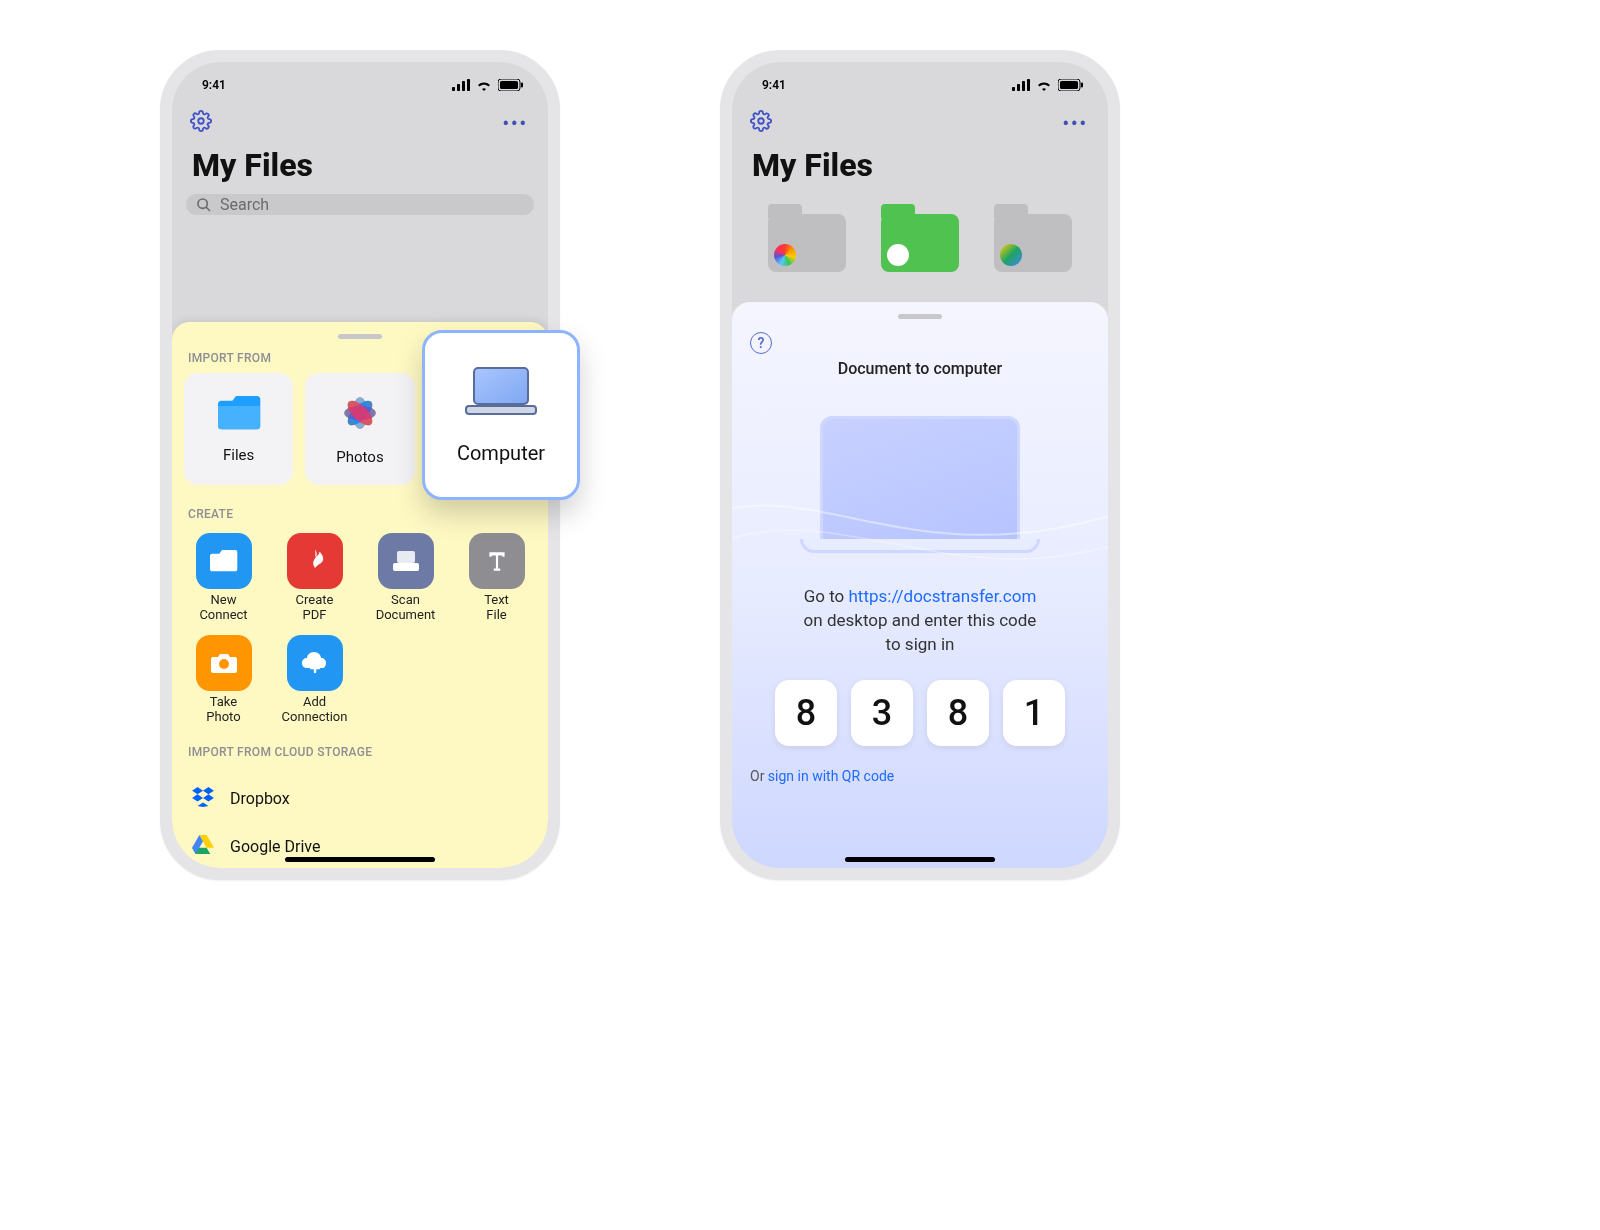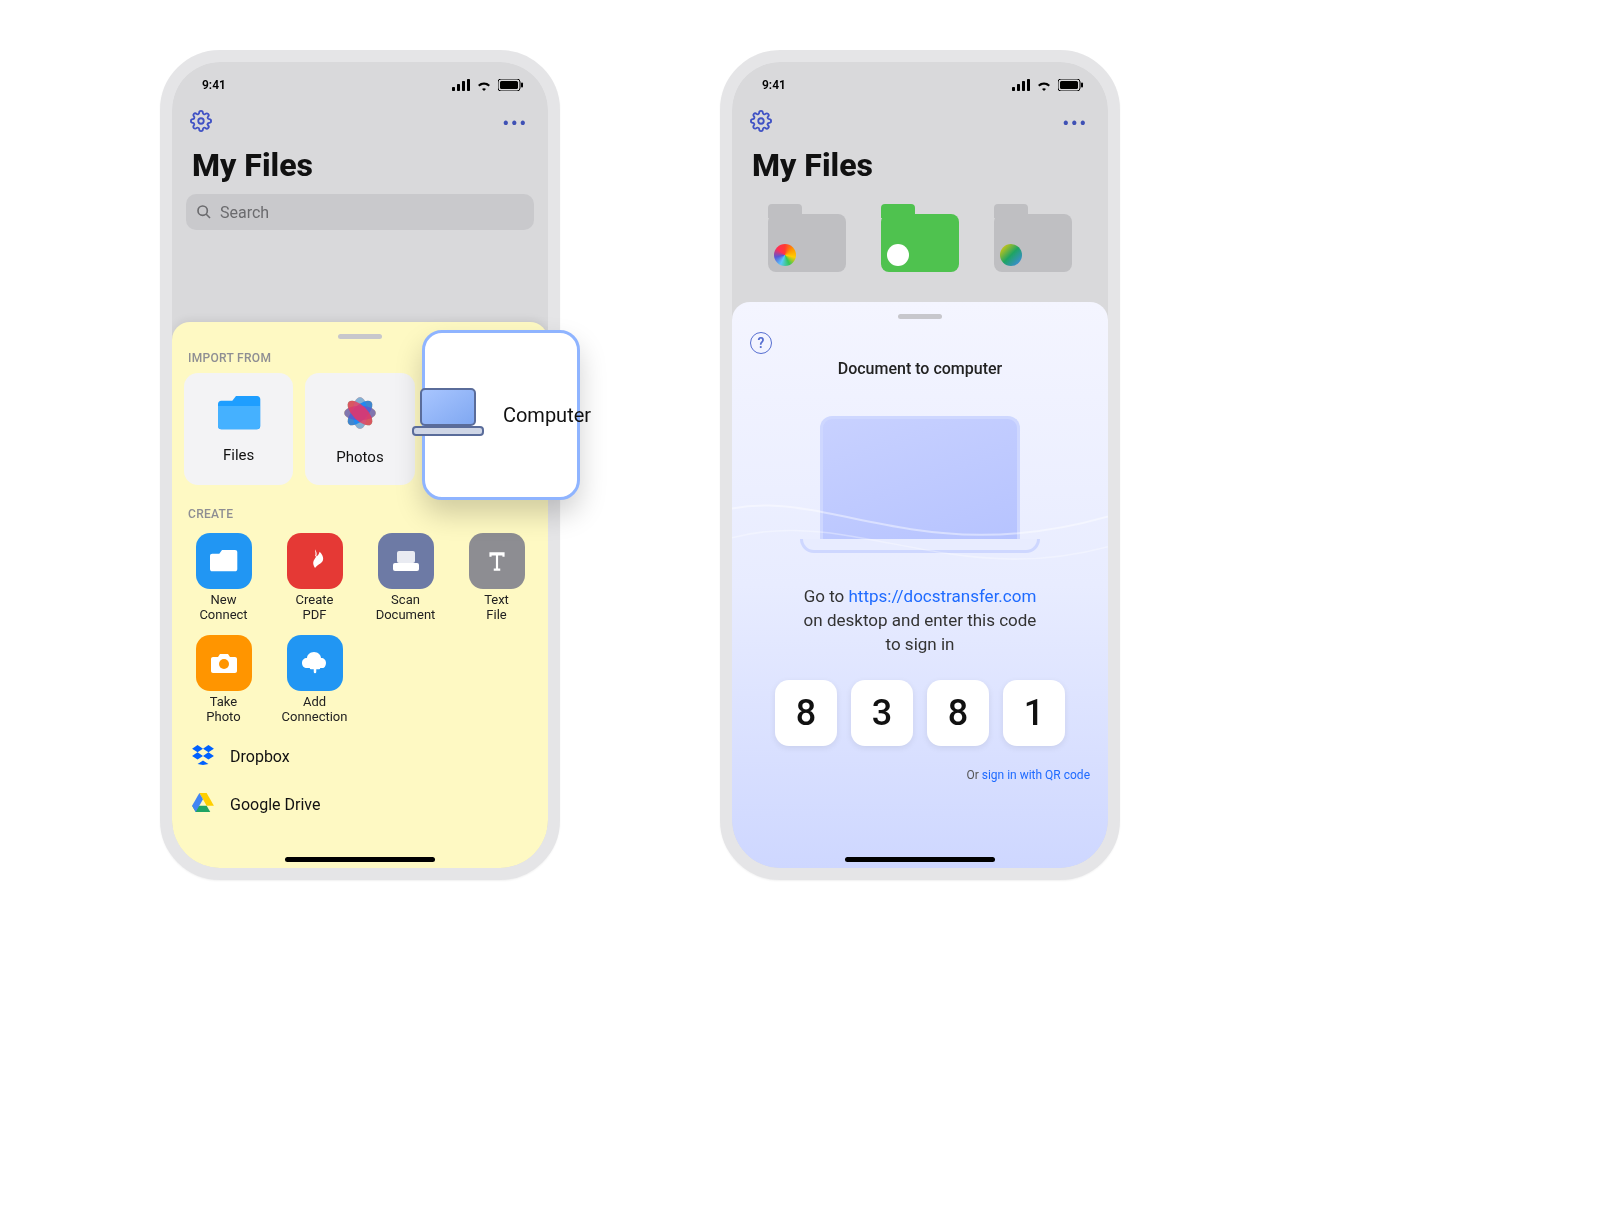--- a/index.html
+++ b/index.html
@@ -25,21 +25,21 @@
   
   .statusbar { height: 46px; display:flex; align-items:center; justify-content: space-between; padding: 0 24px 0 30px; font-weight:600; font-size:12px; }
   .status-right { display:flex; gap:6px; align-items:center;}
   .bars svg, .wifi svg, .batt svg { display:block; }
   
   .hdr { display:flex; align-items:center; justify-content: space-between; padding: 2px 20px 0 18px;}
   .gear { color:#3f51b5; }
   .dots { color:#3f51b5; font-size:18px; letter-spacing:2px; font-weight:700;}
   .title { font-size: 32px; font-weight: 800; padding: 10px 20px 10px 20px; color:#111;}
   
-  .search { margin: 0 14px; background: #c9c9cc; height: 36px; border-radius: 10px; display:flex; align-items:center; padding: 0 10px; color:#6b6b6e; font-size:16px; gap:8px;}
+  .search { margin: 0 14px; background: #c9c9cc; height: 21px; border-radius: 10px; display:flex; align-items:center; padding: 0 10px; color:#6b6b6e; font-size:16px; gap:8px;}
   
   .sheet {
     position:absolute; left:0; right:0; bottom:0;
     background: #fef9c3; border-top-left-radius: 18px; border-top-right-radius: 18px;
     padding: 10px 12px 0 12px;
     box-shadow: 0 -2px 8px rgba(0,0,0,.08);
   }
   .grabber { width:44px; height:5px; background:#c7c7cc; border-radius:3px; margin: 2px auto 12px auto; }
   .sec-label { font-size: 12px; color:#8e8e93; font-weight:500; letter-spacing:.3px; padding: 0 4px 8px 4px; }
   .imp-row { display:flex; gap:12px; }
@@ -60,21 +60,21 @@
   .cloud-list { padding: 8px 4px 0 4px; }
   .cloud-row { display:flex; align-items:center; gap:16px; padding: 12px 4px; font-size:16px; color:#111;}
   .homebar { width:150px; height:5px; background:#000; border-radius:3px; position:absolute; bottom:6px; left:50%; transform:translateX(-50%); }
   
   .pop-computer {
     position:absolute;
     width:158px; height:170px;
     background:#fff; border-radius:20px;
     border: 3px solid #8fb4ff;
     box-shadow: 0 14px 28px rgba(0,0,0,.18);
-    display:flex; align-items:center; justify-content:center; gap:18px;
+    display:flex; flex-direction:column; align-items:center; justify-content:center; gap:18px;
     font-size:20px; color:#111;
     left: 262px; top: 280px;
     z-index: 50;
   }
   
   .folders-row { display:flex; justify-content:space-around; padding: 20px 18px 0 18px; }
   .folder { width:78px; height:58px; border-radius:8px; position:relative;}
   .folder::before { content:''; position:absolute; top:-10px; left:0; width:34px; height:14px; border-radius:4px 4px 0 0; }
   .folder.grey { background:#bfbfc2;} .folder.grey::before{background:#bfbfc2;}
   .folder.green{ background:#4fc24f;} .folder.green::before{background:#4fc24f;}
@@ -89,21 +89,21 @@
   .sheet-b .help { position:absolute; left:18px; top:30px; width:22px; height:22px; border:1.6px solid #566ed0; border-radius:50%; color:#566ed0; font-size:14px; font-weight:600; display:flex; align-items:center; justify-content:center;}
   .sheet-b .hd { text-align:center; font-size:16px; font-weight:500; color:#222; padding-top:28px;}
   .sheet-b .wave { position:absolute; left:-40px; right:-40px; top:160px; height:120px; opacity:.55;}
   .laptop-big { margin: 38px auto 0 auto; display:flex; flex-direction:column; align-items:center; }
   .laptop-big .lid { width:200px; height:126px; border:3px solid #ced7ff; border-bottom:none; border-top-left-radius:12px; border-top-right-radius:12px; background: linear-gradient(160deg,#c8d1ff 0%, #b6c3ff 100%);}
   .laptop-big .base { width:240px; height:14px; background:#e8ecff; border:3px solid #ced7ff; border-top:none; border-bottom-left-radius:14px; border-bottom-right-radius:14px; margin-top:-3px;}
   .instr { text-align:center; padding-top:32px; font-size:17px; color:#333; line-height:1.4;}
   .instr a { color:#1f6bff; text-decoration:none; }
   .code-row { display:flex; justify-content:center; gap:14px; padding-top:24px;}
   .code-box { width:62px; height:66px; background:#fff; border-radius:14px; display:flex; align-items:center; justify-content:center; font-size:36px; font-weight:500; color:#111; box-shadow:0 2px 6px rgba(0,0,0,.08);}
-  .altline { text-align:right; padding-top:22px; font-size:12px; }
+  .altline { text-align:left; padding-top:22px; font-size:14px; }
   .altline .pre { color:#555;} .altline a { color:#1f6bff; text-decoration:none;}
 </style>
 </head>
 <body>
 
 <div class="stage">
 
   <div class="phone-wrap">
     <div class="phone">
       <div class="screen">
@@ -239,20 +239,21 @@
                 <svg width="32" height="26" viewBox="0 0 32 26">
                     <path d="M24 18H8c-3 0-5-2-5-5s2-5 5-5c0-3 3-6 7-6s7 3 7 6c3 0 5 2 5 5s-2 5-3 5z" fill="#fff"></path>
                     <path d="M16 14v8M12 18h8" stroke="#fff" stroke-width="2.5" stroke-linecap="round"></path>
                   </svg>
               </div>
               <div class="create-lbl" style="white-space:pre-line">Add
 Connection</div>
             </div>
           </div>
 
+          <div class="sec-label" style="padding-top:20px">IMPORT FROM CLOUD STORAGE</div>
           <div class="cloud-list">
             <div class="cloud-row">
               <span>
                 <svg width="22" height="20" viewBox="0 0 24 22">
                     <path d="M6 0l6 4-6 4-6-4 6-4zm12 0l6 4-6 4-6-4 6-4zM6 8l6 4-6 4-6-4 6-4zm12 0l6 4-6 4-6-4 6-4zM12 17l6 4-6 1-6-1 6-4z" fill="#0061ff"></path>
                   </svg>
               </span>
               <span>Dropbox</span>
             </div>
             <div class="cloud-row">

